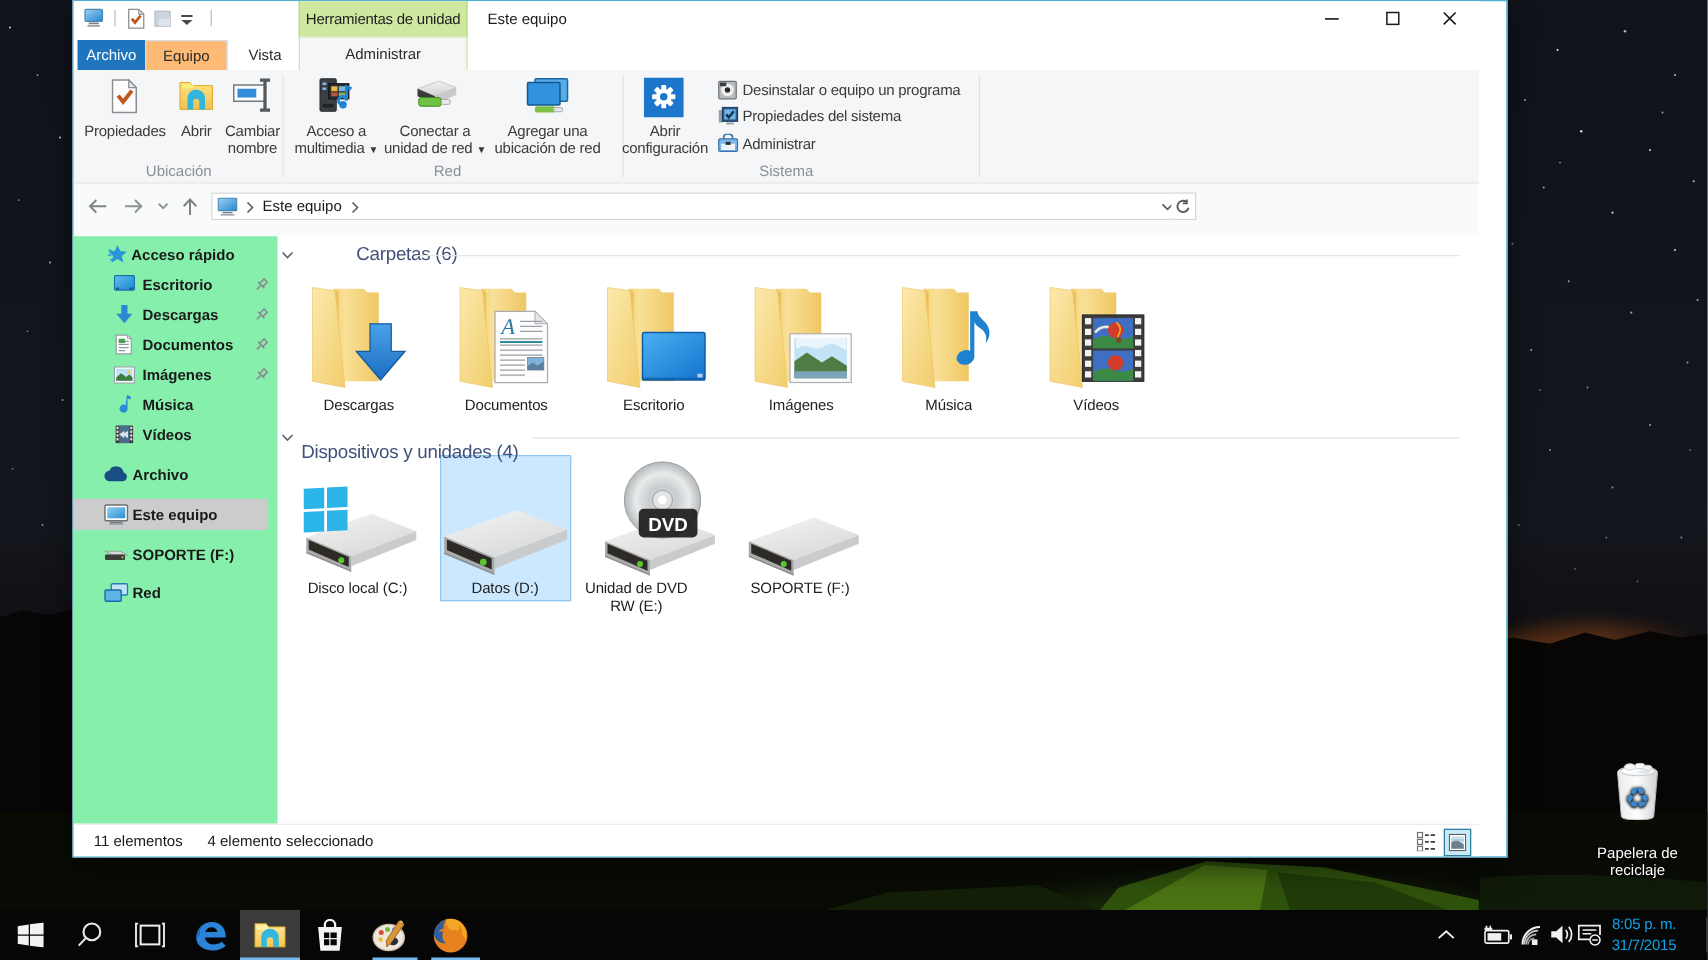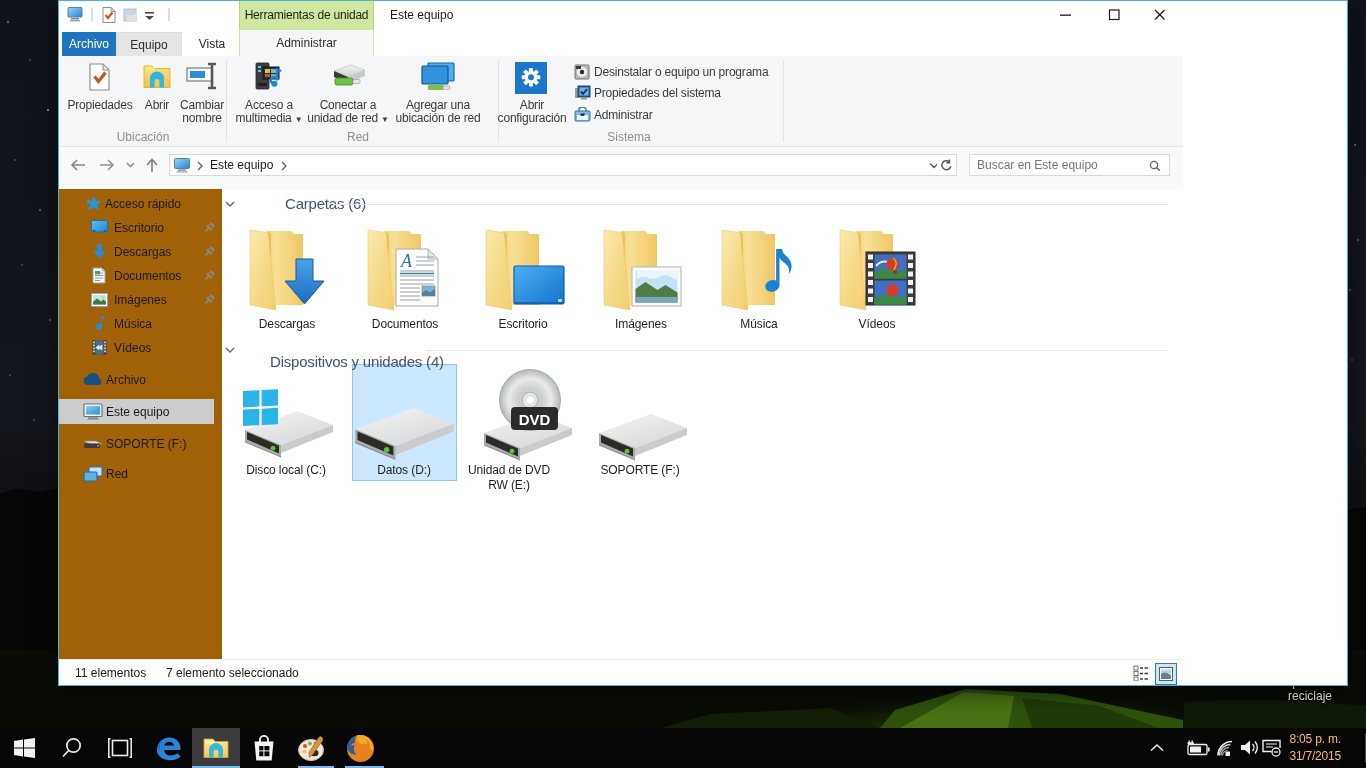--- a/index.html
+++ b/index.html
@@ -1,60 +1,60 @@
 <!DOCTYPE html>
 <html><head>
 <meta charset="utf-8">
 <style>
 *{margin:0;padding:0;box-sizing:border-box;}
 html,body{width:1366px;height:768px;overflow:hidden;font-family:"Liberation Sans",sans-serif;}
 #desk{position:absolute;left:0;top:0;width:1366px;height:768px;background:#0b0d12;overflow:hidden;}
 .abs{position:absolute;}
 
-#win{position:absolute;left:58px;top:0;width:1290px;height:686px;background:#fff;border:1px solid #4fb0d4;box-shadow:0 8px 22px rgba(0,0,0,.5);}
+#win{position:absolute;left:58px;top:0;width:1148px;height:686px;background:#fff;border:1px solid #4fb0d4;box-shadow:0 8px 22px rgba(0,0,0,.5);}
 #win .in{position:absolute;left:0;top:0;width:1124px;height:684px;}
 
 #tbar{position:absolute;left:0;top:0;width:1124px;height:28px;background:#fff;}
 #greentab{position:absolute;left:180px;top:0;width:135px;height:28px;background:#cfe8a0;border-left:1px solid #b6d77f;border-right:1px solid #b6d77f;color:#1e1e1e;font-size:12px;text-align:center;line-height:28px;letter-spacing:-0.2px;}
 #wtitle{position:absolute;left:331px;top:0;height:28px;line-height:28px;font-size:12px;color:#1a1a1a;}
 
 #tabrow{position:absolute;left:0;top:28px;width:1124px;height:27px;background:#fff;}
 .tab{position:absolute;top:1px;height:26px;line-height:26px;font-size:12px;color:#2b2b2b;text-align:center;}
 #tab-archivo{left:3px;width:54px;background:#1f74be;color:#fff;top:3px;height:24px;line-height:24px;}
-#tab-equipo{left:57px;width:66px;background:#e5e5e5;border:1px solid #dadbdc;border-bottom:none;top:3px;height:24px;line-height:24px;}
+#tab-equipo{left:57px;width:66px;background:#fdba74;border:1px solid #dadbdc;border-bottom:none;top:3px;height:24px;line-height:24px;}
 #tab-vista{left:123px;width:60px;top:3px;height:24px;line-height:24px;}
 #tab-admin{left:180px;width:135px;background:#f5f6f7;border:1px solid #cfe3a8;border-bottom:none;top:0px;height:27px;line-height:27px;}
 
 #ribbon{position:absolute;left:0;top:55px;width:1124px;height:91px;background:#f5f6f7;border-bottom:1px solid #e2e3e4;}
 .rsep{position:absolute;top:4px;width:1px;height:82px;background:#e2e3e4;}
 .rgl{position:absolute;top:74px;font-size:12px;color:#8b8f94;width:120px;text-align:center;transform:translateX(-60px);}
 .rbtxt{position:absolute;font-size:12px;color:#3b3b3b;text-align:center;width:110px;transform:translateX(-55px);line-height:13px;letter-spacing:-0.2px;}
 .smalltxt{position:absolute;font-size:12px;color:#3b3b3b;letter-spacing:-0.2px;}
 
 #aband{position:absolute;left:0;top:146px;width:1124px;height:42px;background:#f9fafa;}
 #abox{position:absolute;left:110px;top:7px;width:788px;height:22px;background:#fff;border:1px solid #d9d9d9;}
 #refreshb{position:absolute;left:878px;top:7px;width:20px;height:22px;background:#fff;border:1px solid #d9d9d9;border-left:none;}
 #sbox{position:absolute;left:910px;top:7px;width:201px;height:22px;background:#fff;border:1px solid #d9d9d9;font-size:12px;color:#747678;line-height:20px;padding-left:7px;}
 
 #main{position:absolute;left:0;top:188px;width:1124px;height:470px;background:#fff;}
-#sidebar{position:absolute;left:0;top:0;width:163px;height:470px;background:#a16207;font-size:12px;color:#1a1a1a;}
+#sidebar{position:absolute;left:0;top:0;width:163px;height:470px;background:#86efac;font-size:12px;color:#1a1a1a;font-weight:bold;}
 .sit{position:absolute;height:24px;line-height:24px;white-space:nowrap;}
 #selrow{position:absolute;left:0px;top:210px;width:155px;height:25px;background:#cccccc;}
 #content{position:absolute;left:163px;top:0;width:961px;height:470px;}
 .ghead{position:absolute;font-size:15px;color:#42517a;letter-spacing:-0.2px;white-space:nowrap;}
 .gline{position:absolute;height:1px;background:#e6e6e6;}
 .ilabel{position:absolute;font-size:12px;color:#1e1e1e;text-align:center;width:116px;transform:translateX(-58px);line-height:15px;letter-spacing:-0.1px;}
 #seltile{position:absolute;left:130px;top:175px;width:105px;height:117px;background:#cce8ff;border:1px solid #8fc7f0;}
 
 #sbar{position:absolute;left:0;top:658px;width:1124px;height:26px;background:#fff;border-top:1px solid #ececec;font-size:12px;color:#1a1a1a;}
 
 #taskbar{position:absolute;left:0;top:728px;width:1366px;height:40px;background:#060606;}
 .tbtn{position:absolute;top:0;width:48px;height:40px;}
 .uline{position:absolute;bottom:0;height:2px;background:#76b9ed;}
-#clock{position:absolute;right:25px;top:3px;color:#fdba74;font-size:12px;text-align:center;line-height:17px;letter-spacing:-0.2px;}
+#clock{position:absolute;right:25px;top:3px;color:#0ea5e9;font-size:12px;text-align:right;line-height:17px;letter-spacing:-0.2px;}
 
 #rbin{position:absolute;left:1270px;top:610px;width:80px;text-align:center;color:#fff;font-size:12px;text-shadow:0 1px 2px #000,0 0 3px #000;line-height:14px;}
 </style>
 </head>
 <body>
 <div id="desk">
   <svg class="abs" id="wall" width="1366" height="768" viewBox="0 0 1366 768">
     <defs>
       <linearGradient id="sky" x1="0" y1="0" x2="0" y2="1">
         <stop offset="0" stop-color="#10131a"></stop>
@@ -348,26 +348,20 @@
         <svg class="abs" style="left:758px;top:7px;" width="12" height="8" viewBox="0 0 12 8">
               <path d="M2,1.5 l4,4 l4,-4" fill="none" stroke="#595d61" stroke-width="1.4"></path>
             </svg>
       </div>
       <div id="refreshb">
         <svg class="abs" style="left:3px;top:4px;" width="13" height="13" viewBox="0 0 13 13">
           <path d="M10.8,7.2 a4.5,4.5 0 1 1 -1.6,-4.6" fill="none" stroke="#54585c" stroke-width="1.5"></path>
           <path d="M9.5,0.5 v3.2 h-3.2" fill="none" stroke="#54585c" stroke-width="1.4"></path>
         </svg>
       </div>
-      <div id="sbox">Buscar en Este equipo
-        <svg class="abs" style="right:8px;top:5px;" width="12" height="12" viewBox="0 0 12 12">
-          <circle cx="5" cy="5" r="3.6" fill="none" stroke="#63666a" stroke-width="1.4"></circle>
-          <path d="M7.8,7.8 l3,3" stroke="#63666a" stroke-width="1.6"></path>
-        </svg>
-      </div>
     </div>
     <div id="main">
       <div id="sidebar">
         <div id="selrow"></div>
         <svg class="abs" style="left:26px;top:6px;" width="18" height="18" viewBox="0 0 18 18">
           <path d="M9,1 l2.2,4.8 5.2,0.5 -3.9,3.5 1.1,5.1 -4.6,-2.7 -4.6,2.7 1.1,-5.1 -3.9,-3.5 5.2,-0.5 Z" fill="#2a95d8"></path>
           <path d="M2,5 l3,1 M1.5,9 l2.5,0.4 M3,13 l2.5,-0.6" stroke="#2a95d8" stroke-width="1.4"></path>
         </svg>
         <div class="sit" style="left:46px;top:3px;">Acceso rápido</div>
         <svg class="abs" style="left:32px;top:31px;" width="17" height="15" viewBox="0 0 17 15">
@@ -466,21 +460,21 @@
       <div id="content">
         <svg class="abs" style="left:3px;top:10px;" width="10" height="10" viewBox="0 0 10 10">
               <path d="M1,3 l4,4 l4,-4" fill="none" stroke="#5d6470" stroke-width="1.3"></path>
             </svg>
         <div class="ghead" style="left:19px;top:6px;margin-left:44px;">Carpetas (6)</div>
         <div class="gline" style="left:111px;top:15px;width:835px;"></div>
         <div id="seltile"></div>
         <svg class="abs" style="left:3px;top:156px;" width="10" height="10" viewBox="0 0 10 10">
               <path d="M1,3 l4,4 l4,-4" fill="none" stroke="#5d6470" stroke-width="1.3"></path>
             </svg>
-        <div class="ghead" style="left:19px;top:164px;margin-left:29px;">Dispositivos y unidades (4)</div>
+        <div class="ghead" style="left:19px;top:164px;">Dispositivos y unidades (4)</div>
         <div class="gline" style="left:204px;top:161px;width:742px;"></div>
         <svg class="abs" style="left:0;top:0;" width="961" height="470" viewBox="0 0 961 470">
           <defs>
             <linearGradient id="fbk" x1="0" y1="0" x2="1" y2="0">
               <stop offset="0" stop-color="#f5d478"></stop>
                   <stop offset="0.25" stop-color="#f9e098"></stop>
                   <stop offset="1" stop-color="#efc763"></stop>
             </linearGradient>
             <linearGradient id="ffl" x1="0" y1="0" x2="1" y2="1">
               <stop offset="0" stop-color="#fbe9ac"></stop>
@@ -613,21 +607,21 @@
         <div class="ilabel" style="left:537px;top:128px;">Música</div>
         <div class="ilabel" style="left:655px;top:128px;">Vídeos</div>
         <div class="ilabel" style="left:64px;top:274px;">Disco local (C:)</div>
         <div class="ilabel" style="left:182px;top:274px;">Datos (D:)</div>
         <div class="ilabel" style="left:287px;top:274px;">Unidad de DVD<br>RW (E:)</div>
         <div class="ilabel" style="left:418px;top:274px;">SOPORTE (F:)</div>
       </div>
     </div>
     <div id="sbar">
       <span style="position:absolute;left:16px;top:6px;">11 elementos</span>
-      <span style="position:absolute;left:107px;top:6px;">7 elemento seleccionado</span>
+      <span style="position:absolute;left:107px;top:6px;">4 elemento seleccionado</span>
       <svg class="abs" style="left:1074px;top:5px;" width="16" height="16" viewBox="0 0 16 16">
         <g fill="none" stroke="#6f7276" stroke-width="1">
           <rect x="1" y="1" width="4" height="4"></rect>
               <rect x="1" y="6.5" width="4" height="4"></rect>
               <rect x="1" y="12" width="4" height="4"></rect>
         </g>
         <g stroke="#3c3f42" stroke-width="1.4">
           <path d="M7,3 h3 M11.5,3 h3.5 M7,8.5 h3 M11.5,8.5 h3.5 M7,14 h3 M11.5,14 h3.5"></path>
         </g>
       </svg>

